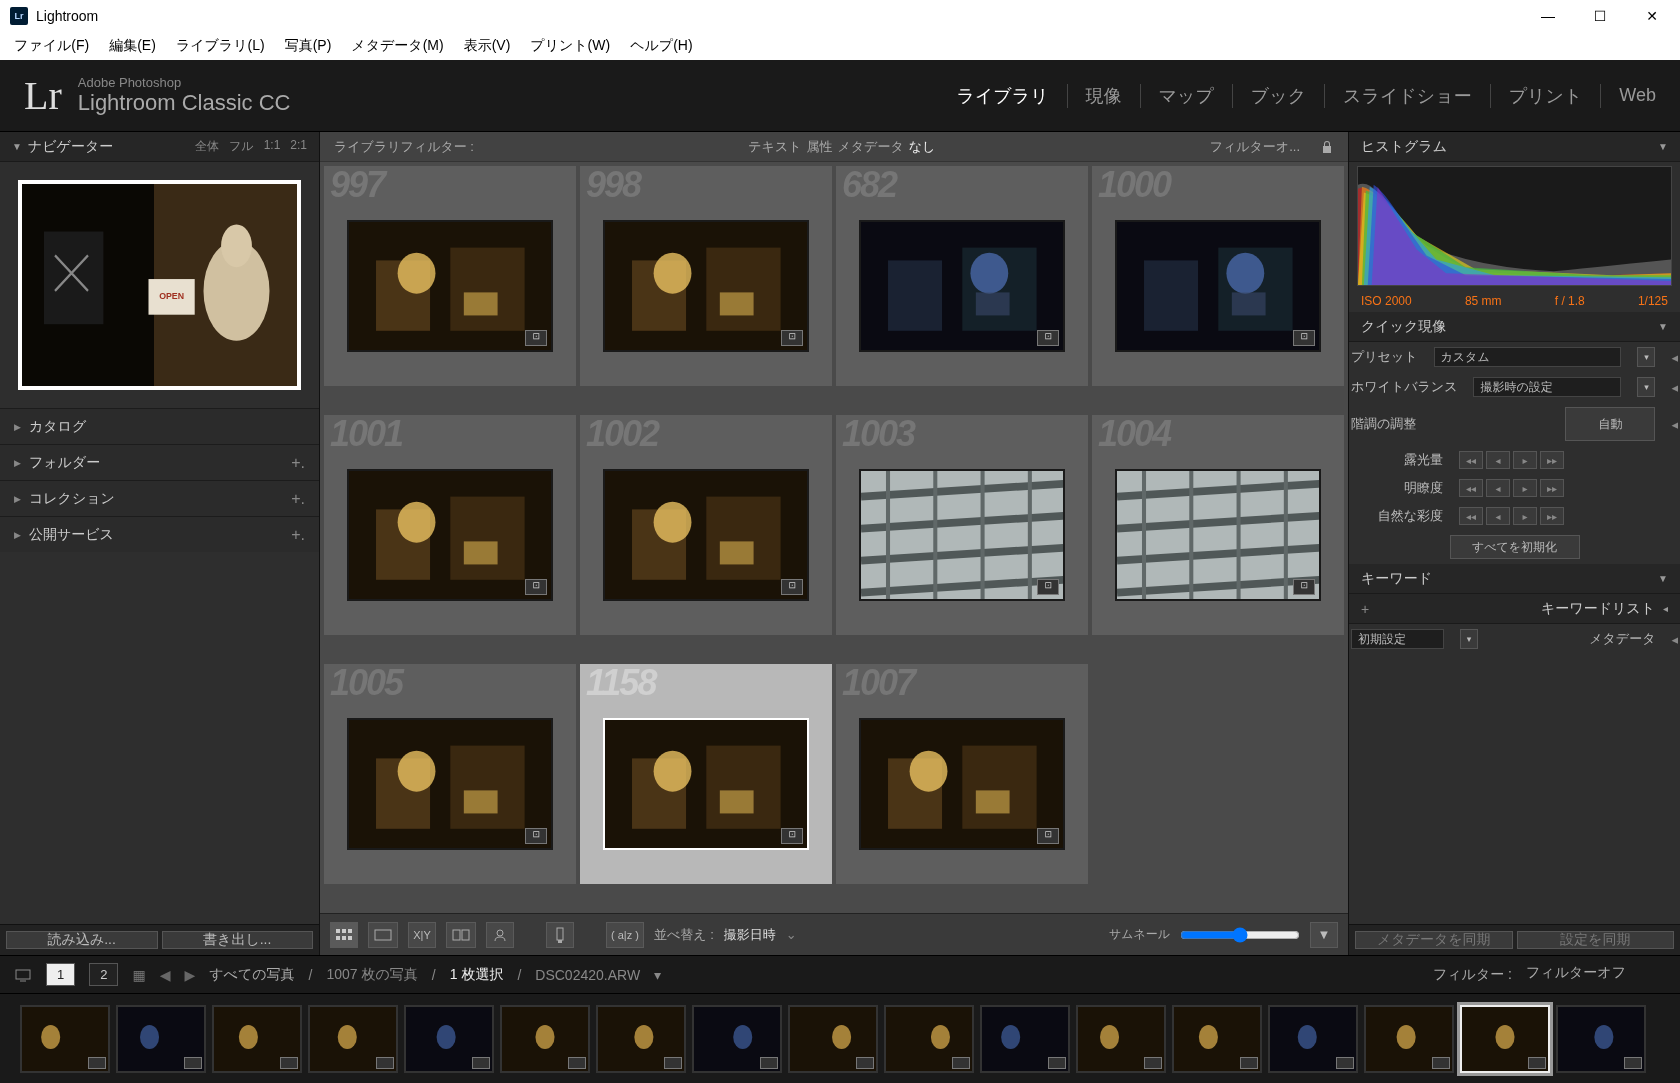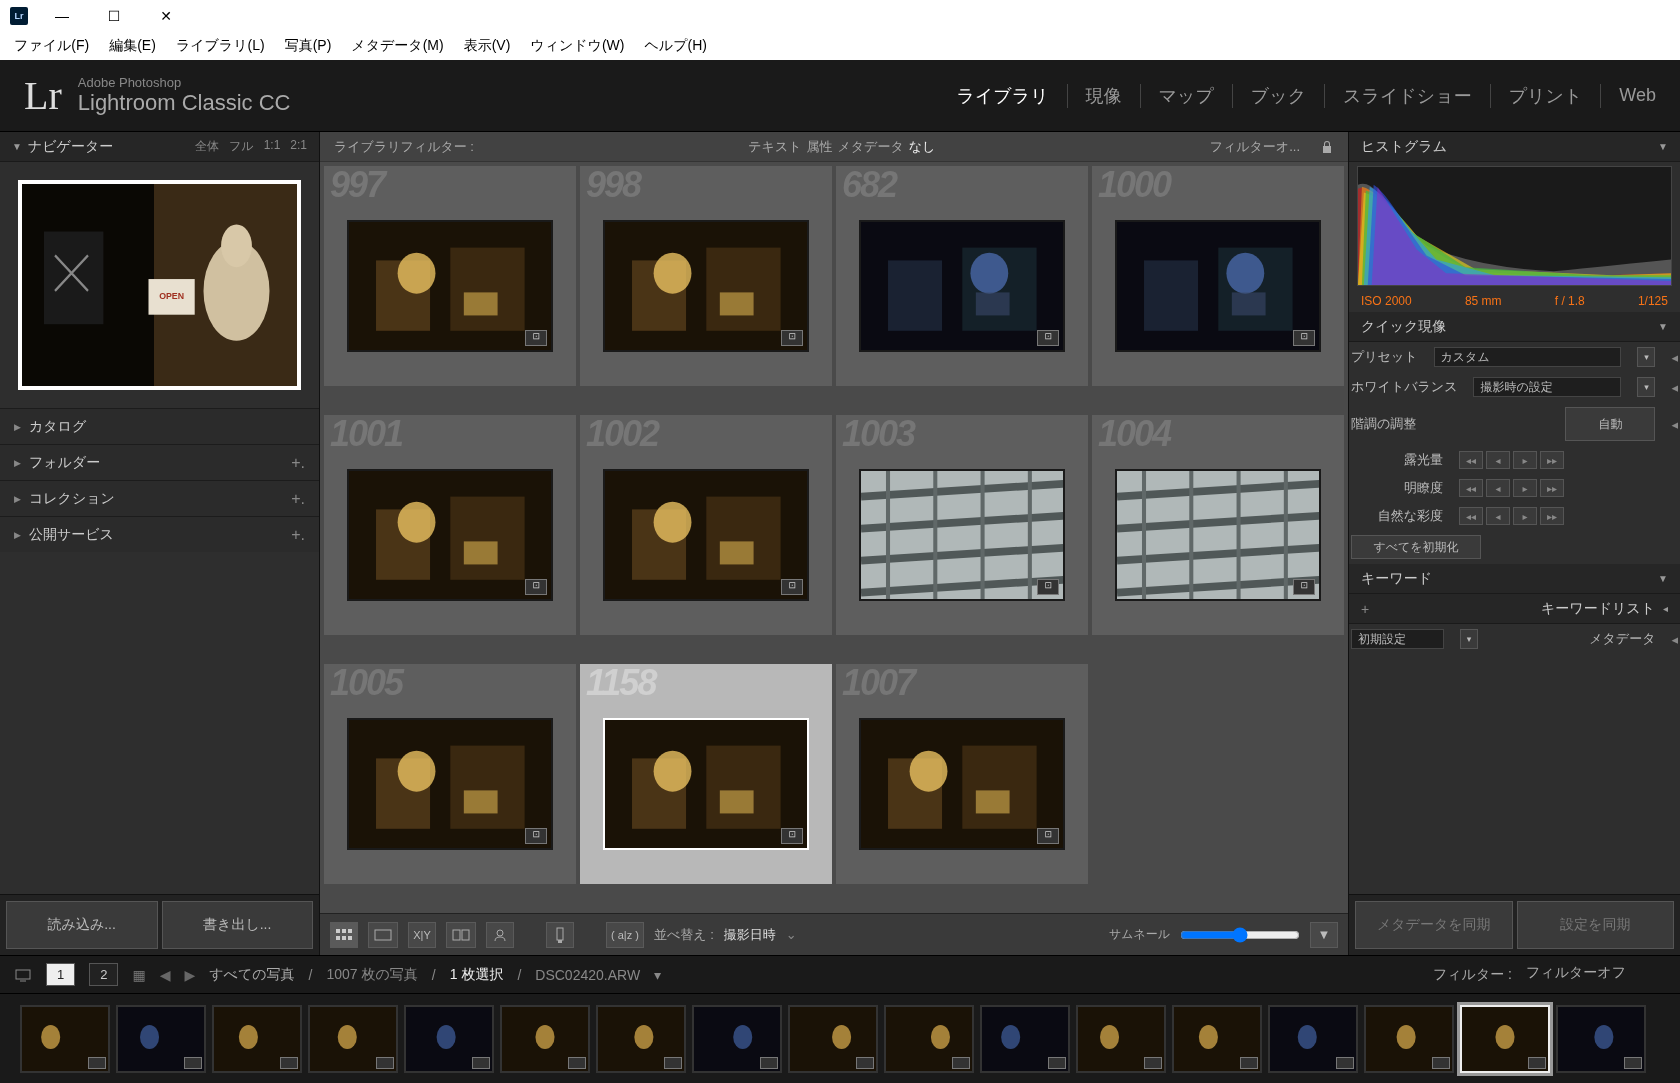--- a/index.html
+++ b/index.html
@@ -27,21 +27,21 @@
 .phead{height:30px;background:#262626;display:flex;align-items:center;padding:0 12px;font-size:14px;color:#ccc;border-bottom:1px solid #1a1a1a}
 .phead .tri{font-size:10px;margin-right:6px;color:#999}
 .phead.r{justify-content:space-between}
 .phead.r .tri{margin-left:8px;margin-right:0}
 .nav-zoom{margin-left:auto;display:flex;gap:10px;font-size:12px;color:#888}
 .nav-img{margin:18px;height:210px;background:#2a1e14;border:4px solid #fff;position:relative;display:flex;align-items:center;justify-content:center}
 .sect{height:36px;display:flex;align-items:center;padding:0 14px;border-top:1px solid #1c1c1c;font-size:14px;color:#ccc;background:#2b2b2b}
 .sect .tri{font-size:9px;margin-right:8px;color:#888}
 .sect .plus{margin-left:auto;color:#888;font-size:16px}
 .pfooter{margin-top:auto;display:flex;gap:4px;padding:6px;background:#222;border-top:1px solid #111}
-.pbtn{flex:1;height:48px;background:#3a3a3a;border:1px solid #555;color:#bbb;display:flex;align-items:center;justify-content:center;font-size:14px}
+.pbtn{flex:1;height:18px;background:#3a3a3a;border:1px solid #555;color:#bbb;display:flex;align-items:center;justify-content:center;font-size:14px}
 .center{flex:1;display:flex;flex-direction:column;background:#4a4a4a;min-width:0}
 .filterbar{height:30px;background:#424242;display:flex;align-items:center;padding:0 14px;font-size:13px;color:#aaa;gap:20px;border-bottom:1px solid #333}
 .filterbar .gap{flex:1}
 .filterbar .active{color:#eee;font-weight:500}
 .filterbar .lock{width:14px;height:14px}
 .grid{flex:1;overflow:auto;padding:4px;display:grid;grid-template-columns:repeat(4,1fr);gap:4px;background:#4a4a4a}
 .cell{background:#5e5e5e;position:relative;height:220px;display:flex;align-items:center;justify-content:center}
 .cell.sel{background:#b8b8b8}
 .cell .num{position:absolute;top:-2px;left:6px;font-size:36px;font-weight:700;font-style:italic;color:#767676;letter-spacing:-2px}
 .cell.sel .num{color:#d0d0d0}
@@ -67,33 +67,34 @@
 .fthumb{width:90px;height:68px;background:#2a1e12;border:2px solid #333;flex-shrink:0;position:relative}
 .fthumb.sel{border-color:#eee;outline:3px solid #999}
 .fthumb .bb{position:absolute;right:2px;bottom:2px;width:18px;height:12px;background:#333;border:1px solid #777}
 svg{display:block}
 </style>
 </head>
 <body>
 
 <div class="titlebar">
   <div class="logo">Lr</div>
+  <div class="title">Lightroom</div>
   <div class="winbtn">—</div>
   <div class="winbtn">☐</div>
   <div class="winbtn">✕</div>
 </div>
 
 <div class="menubar" id="menubar">
     <span>ファイル(F)</span>
     <span>編集(E)</span>
     <span>ライブラリ(L)</span>
     <span>写真(P)</span>
     <span>メタデータ(M)</span>
     <span>表示(V)</span>
-    <span>ウィンドウ(W)</span>
+    <span>プリント(W)</span>
     <span>ヘルプ(H)</span>
   </div>
 
 <div class="app">
 
   <div class="header">
     <div class="brand">
       <div class="brand-lr">Lr</div>
       <div class="brand-txt">
         <span class="s">Adobe Photoshop</span>
@@ -438,21 +439,21 @@
       </div>
       <div class="qrow">
           <span class="lbl">自然な彩度</span>
         <div class="step">
             <div>◂◂</div>
             <div>◂</div>
             <div>▸</div>
             <div>▸▸</div>
           </div>
       </div>
-      <div class="qrow" style="justify-content:flex-start">
+      <div class="qrow" style="justify-content:center">
         <span class="pbtn" style="height:24px;flex:0 0 130px;font-size:12px">すべてを初期化</span>
       </div>
 
       <div class="phead r">
           <span>キーワード</span>
           <span class="tri">▼</span>
         </div>
       <div class="phead r">
         <span style="margin-right:auto;color:#888">+</span>
         <span>キーワードリスト</span>

